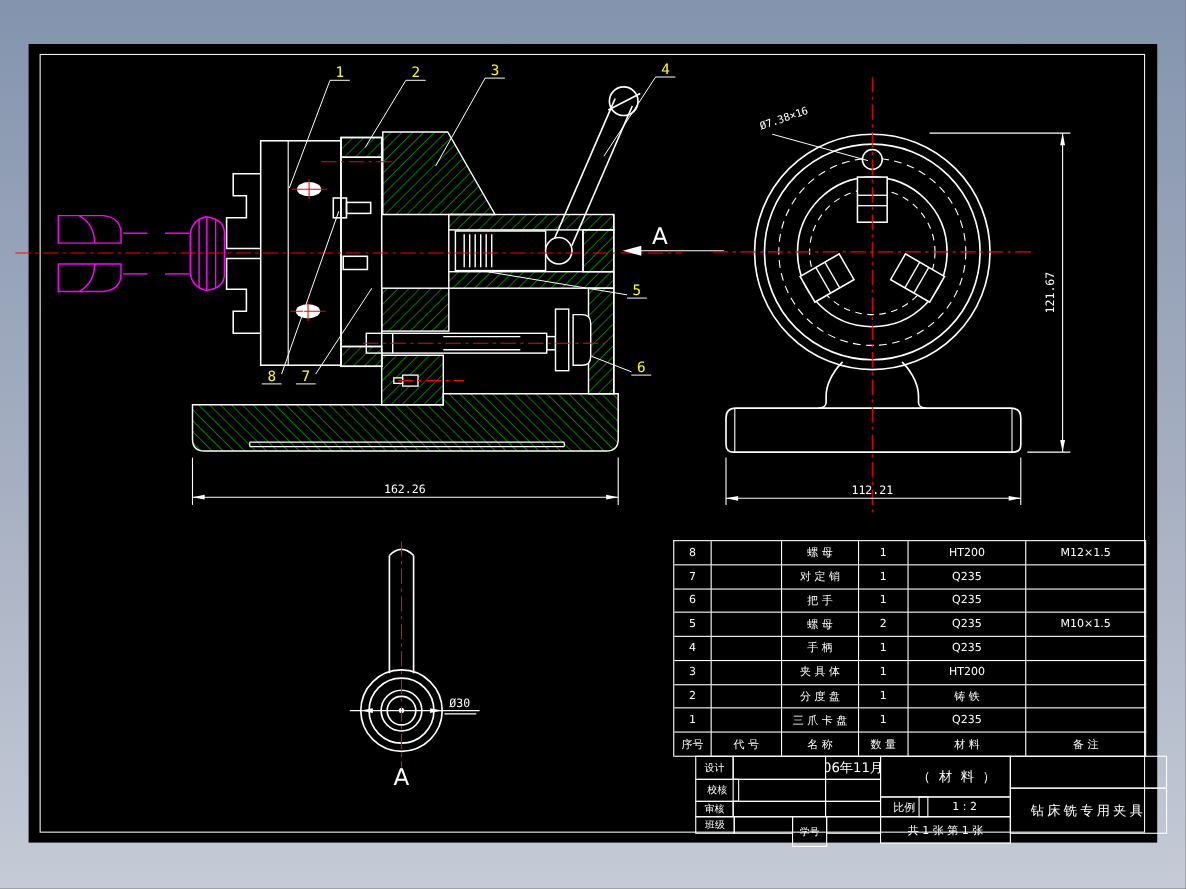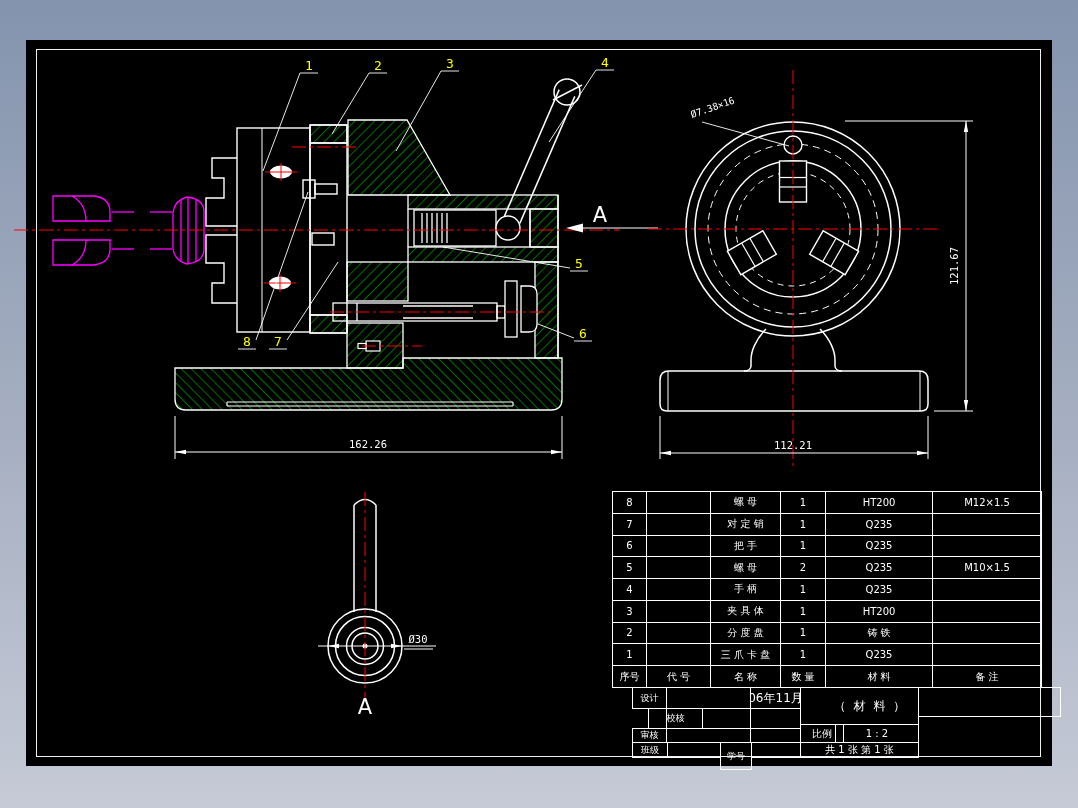--- a/index.html
+++ b/index.html
@@ -330,32 +330,33 @@
     <div>数 量</div>
     <div>材 料</div>
     <div>备 注</div>
   </div>
 
   <div id="tblock">
     <div class="cell" style="left:0;top:0;width:35px;height:22px">设计</div>
     <div class="cell" style="left:34px;top:0;width:85px;height:22px"></div>
     <div class="cell" style="left:118px;top:0;width:51px;height:22px;font-size:12px">06年11月</div>
 
-    <div class="cell" style="left:16px;top:21px;width:55px;height:21px">校核</div>
+    <div class="cell" style="left:0;top:21px;width:40px;height:21px">校核</div>
     <div class="cell" style="left:34px;top:21px;width:85px;height:21px"></div>
     <div class="cell" style="left:118px;top:21px;width:51px;height:21px"></div>
 
     <div class="cell" style="left:0;top:41px;width:35px;height:15px">审核</div>
     <div class="cell" style="left:34px;top:41px;width:85px;height:15px"></div>
     <div class="cell" style="left:118px;top:41px;width:51px;height:15px"></div>
 
     <div class="cell" style="left:0;top:55px;width:36px;height:16px">班级</div>
     <div class="cell" style="left:35px;top:55px;width:54px;height:16px"></div>
     <div class="cell" style="left:88px;top:55px;width:32px;height:28px">学号</div>
     <div class="cell" style="left:119px;top:55px;width:50px;height:16px"></div>
 
     <div class="cell tb-mat" style="left:168px;top:0;width:119px;height:38px">（ 材  料 ）</div>
     <div class="cell" style="left:286px;top:0;width:143px;height:30px"></div>
+    <div class="cell tb-title" style="left:286px;top:29px;width:143px;height:42px">钻床铣专用夹具</div>
     <div class="cell tb-scale" style="left:168px;top:37px;width:44px;height:19px">比例</div>
     <div class="cell tb-scale" style="left:203px;top:37px;width:84px;height:19px">1 : 2</div>
-    <div class="cell tb-scale" style="left:168px;top:55px;width:119px;height:16px">共 1 张  第 1 张</div>
+    <div class="cell tb-scale" style="left:168px;top:55px;width:119px;height:25px">共 1 张  第 1 张</div>
   </div>
 </div>
 
 </body></html>

